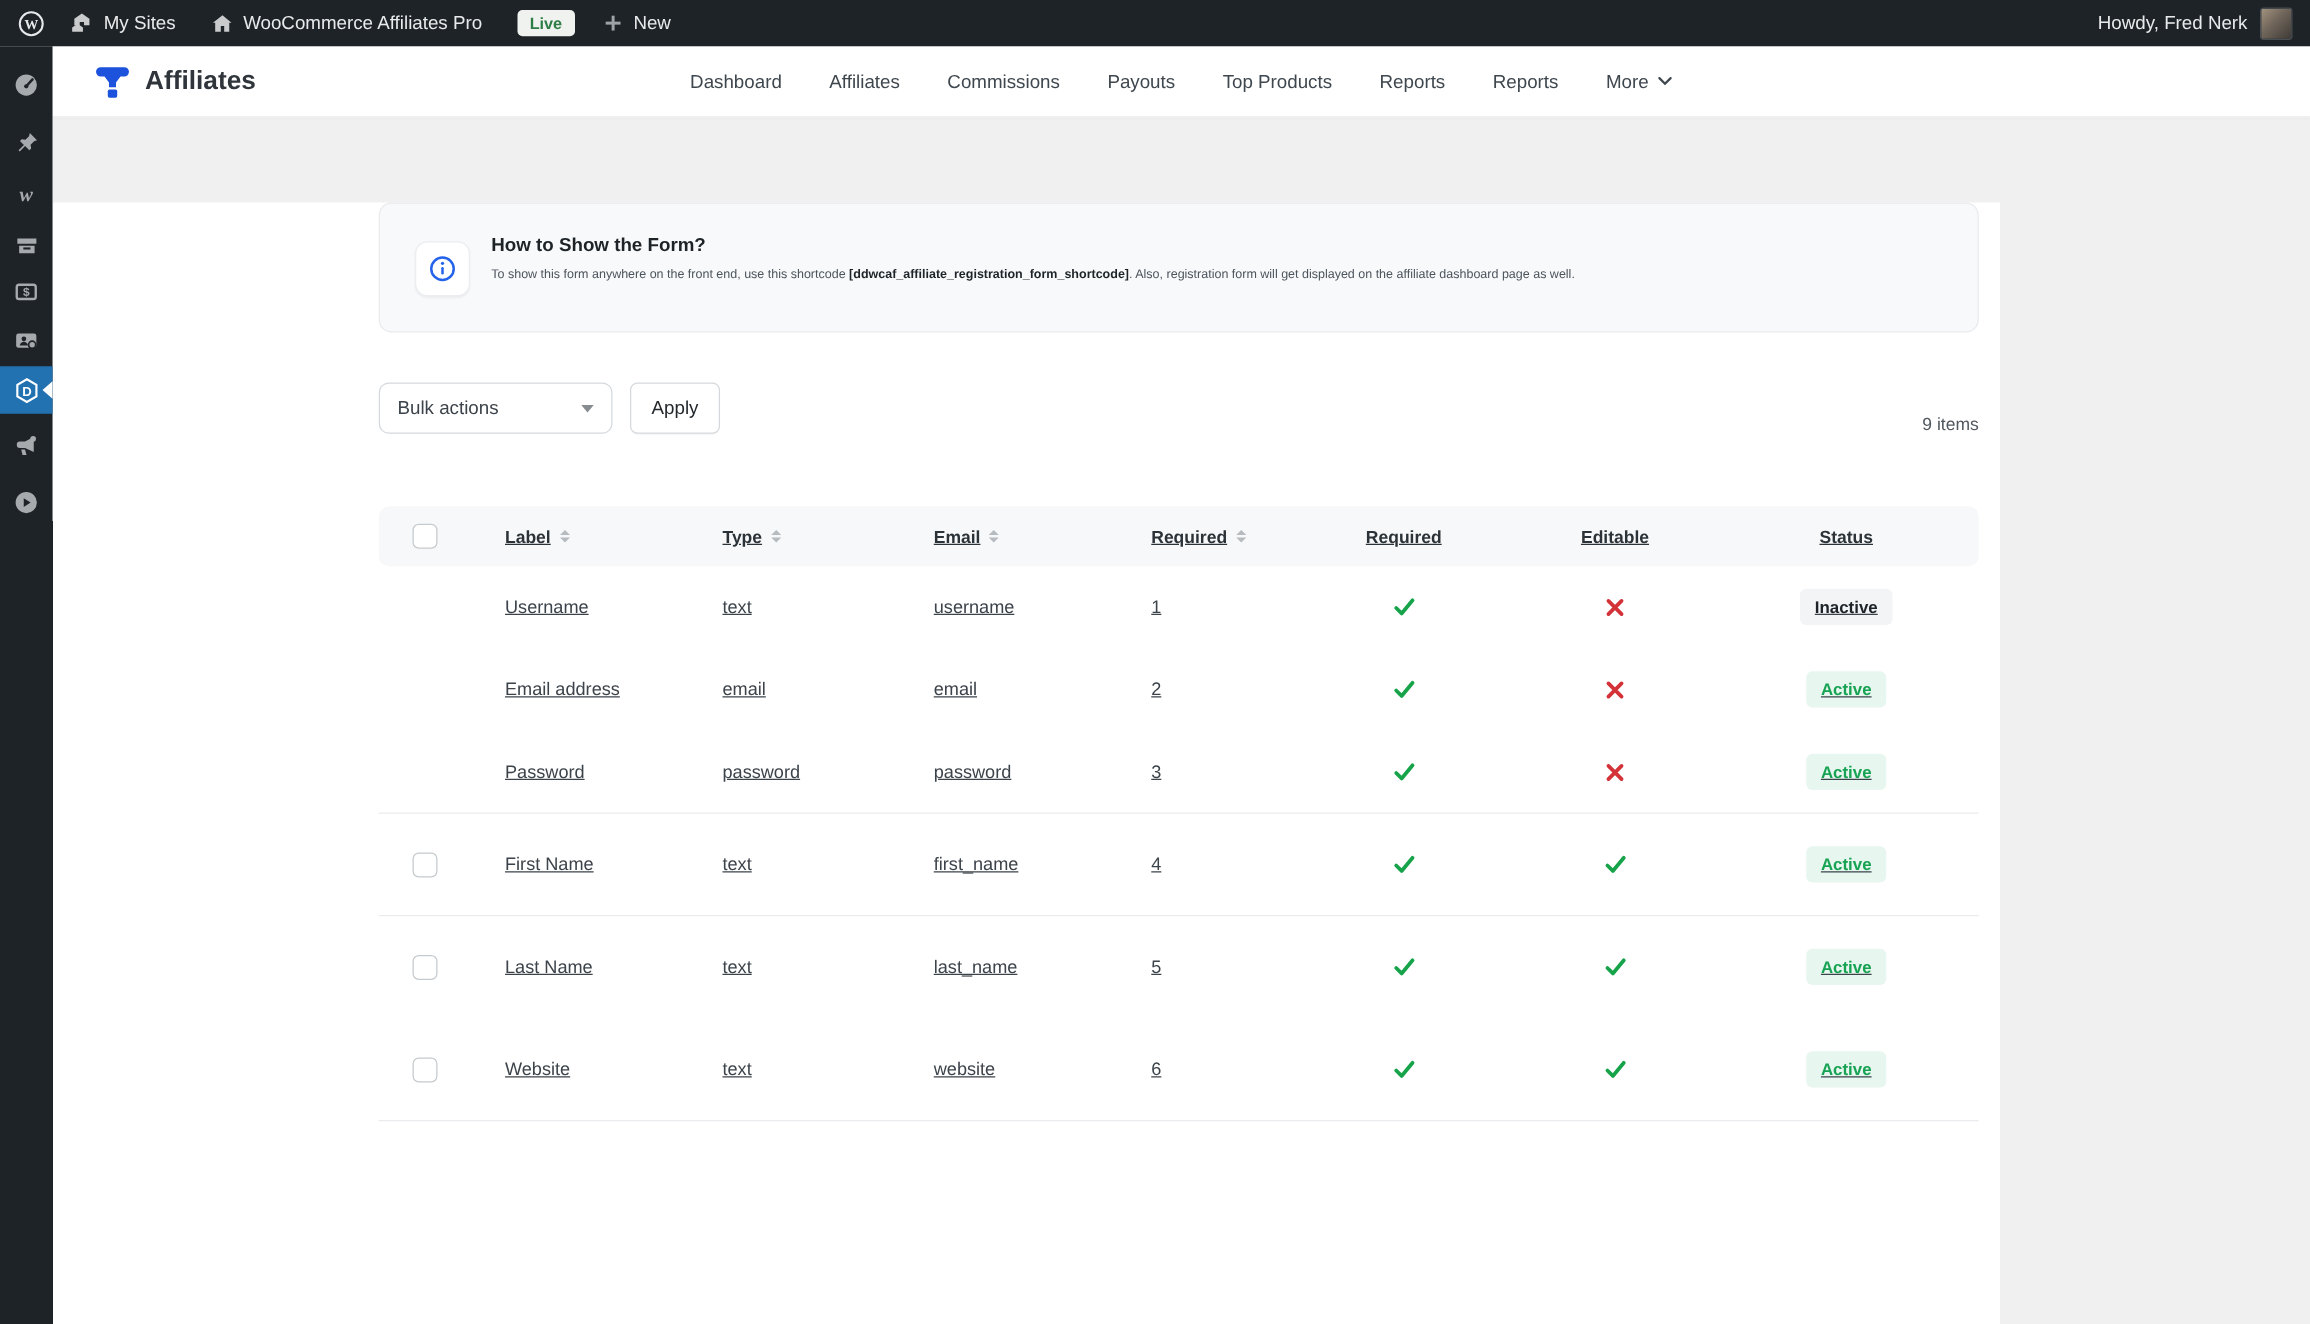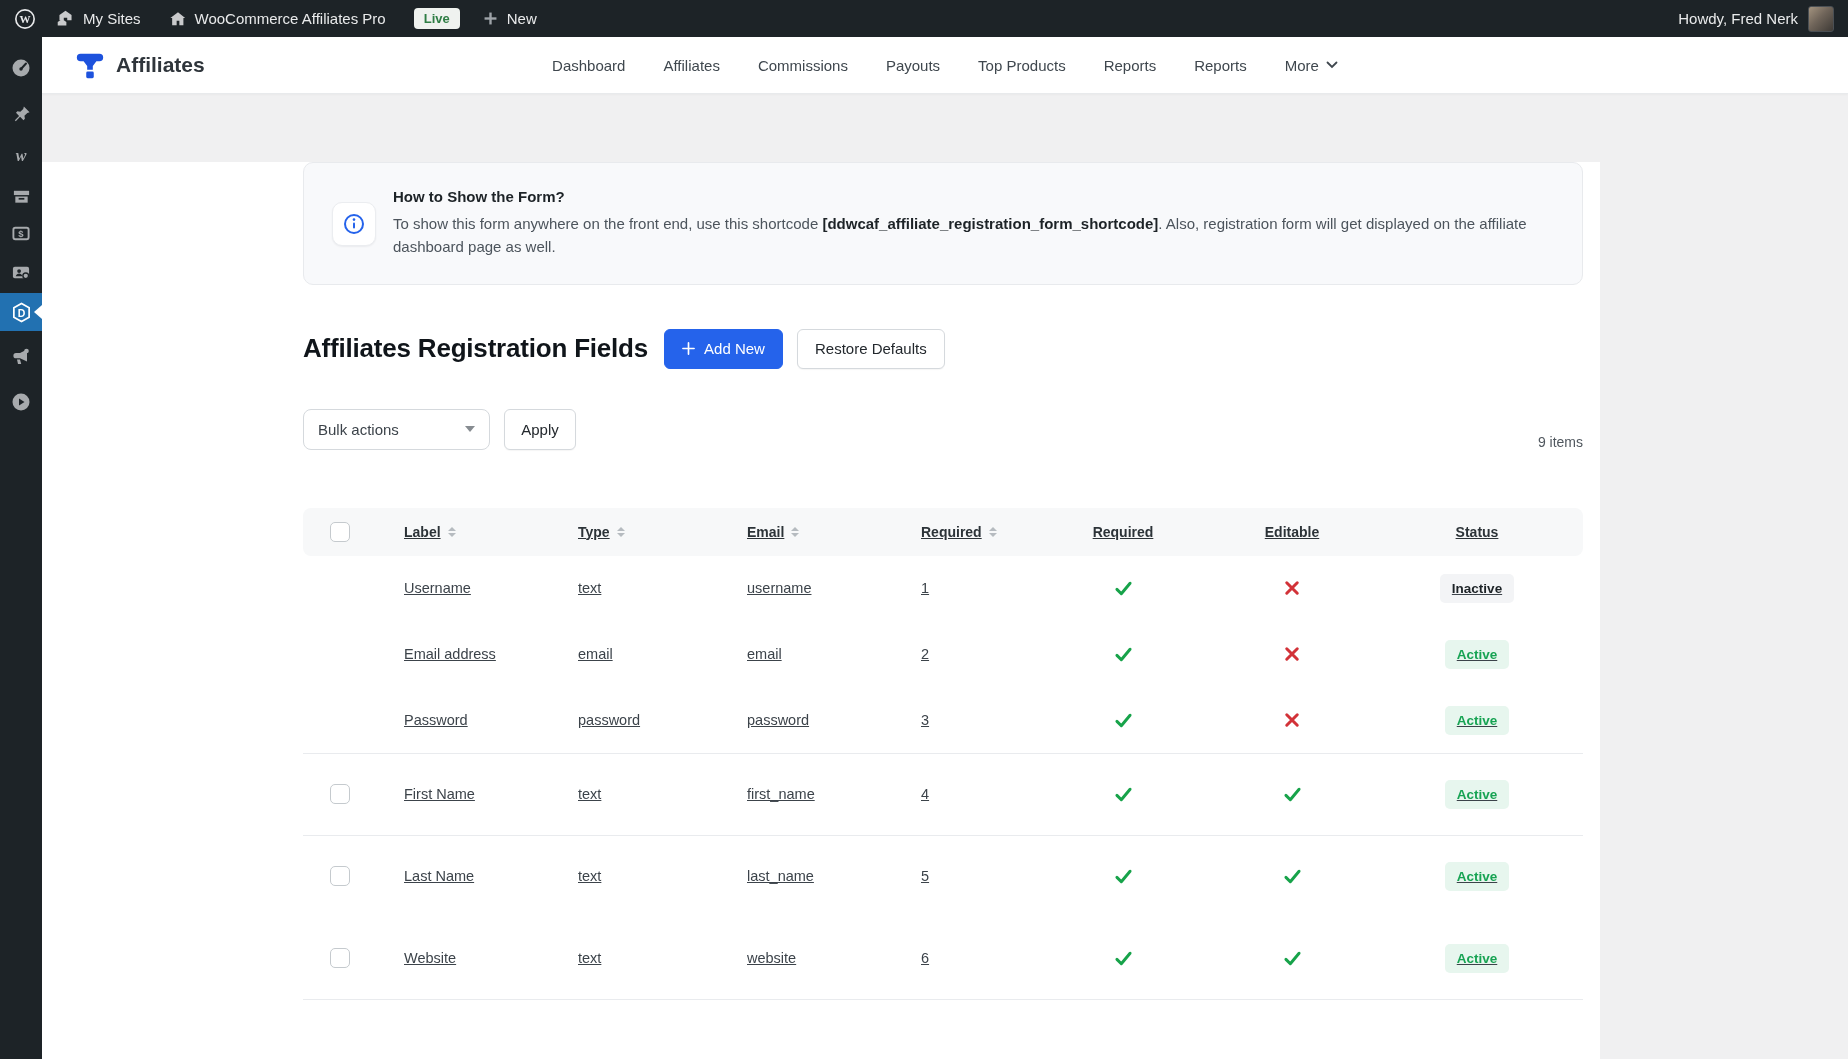--- a/index.html
+++ b/index.html
@@ -38,21 +38,21 @@
   .page-area { position:fixed; top:106px; left:42px; width:1806px; height:965px; background:#f0f0f1; overflow:hidden; }
   .content-card { width:1558px; height:100%; background:#fff; }
   .container { width:1280px; margin-left:261px; }
 
   .info-box { margin-top:56px; background:#f8f9fb; border:1px solid #e8eaed; border-radius:10px;
     padding:25px 28px; display:flex; gap:17px; min-height:104px; }
   .info-icon-card { width:44px; height:44px; background:#fff; border:1px solid #ebedf0; border-radius:10px;
     box-shadow:0 1px 2px rgba(16,24,40,.06); display:flex; align-items:center; justify-content:center;
     flex:none; align-self:center; margin-top:2px; }
   .info-title { font-size:15px; font-weight:700; color:#1d2327; margin-bottom:7px; }
-  .info-text { font-size:15px; color:#4c545c; line-height:1.55; max-width:1175px; }
+  .info-text { font-size:10px; color:#4c545c; line-height:1.55; max-width:1175px; }
   .info-text b { color:#1d2327; }
 
   .title-row { margin-top:44px; display:flex; align-items:center; gap:14px; }
   .page-title { font-size:26px; font-weight:700; color:#10151a; letter-spacing:-0.2px; margin-right:2px; }
 
   .btn { font-family:inherit; font-size:15px; border-radius:6px; height:40px; display:inline-flex;
     align-items:center; justify-content:center; cursor:pointer; font-weight:500; }
   .btn-primary { background:#2563eb; color:#fff; border:1px solid #2563eb; padding:0 17px; gap:9px; }
   .btn-secondary { background:#fff; color:#23282d; border:1px solid #d5d9dd; padding:0 17px;
     box-shadow:0 1px 1px rgba(0,0,0,.04); }
@@ -225,30 +225,20 @@
               <rect x="11" y="10.5" width="2" height="6" rx="1" fill="#2563eb"></rect>
               <circle cx="12" cy="7.6" r="1.3" fill="#2563eb"></circle>
             </svg>
         </div>
         <div>
           <div class="info-title">How to Show the Form?</div>
           <div class="info-text"><span>To show this form anywhere on the front end, use this shortcode </span><b>[ddwcaf_affiliate_registration_form_shortcode]</b><span>. Also, registration form will get displayed on the affiliate dashboard page as well.</span></div>
         </div>
       </div>
 
-      <div class="title-row">
-        <h1 class="page-title">Affiliates Registration Fields</h1>
-        <button class="btn btn-primary">
-          <svg width="13" height="13" viewBox="0 0 14 14">
-              <path d="M7 1v12M1 7h12" stroke="#fff" stroke-width="1.8" stroke-linecap="round"></path>
-            </svg>
-          <span>Add New</span>
-        </button>
-        <button class="btn btn-secondary">Restore Defaults</button>
-      </div>
 
 
       <div class="bulk-row">
         <div class="select-box">
           <span>Bulk actions</span>
           <span class="caret-down"></span>
         </div>
         <button class="btn btn-secondary apply-btn">Apply</button>
         <span class="items-count">9 items</span>
       </div>

